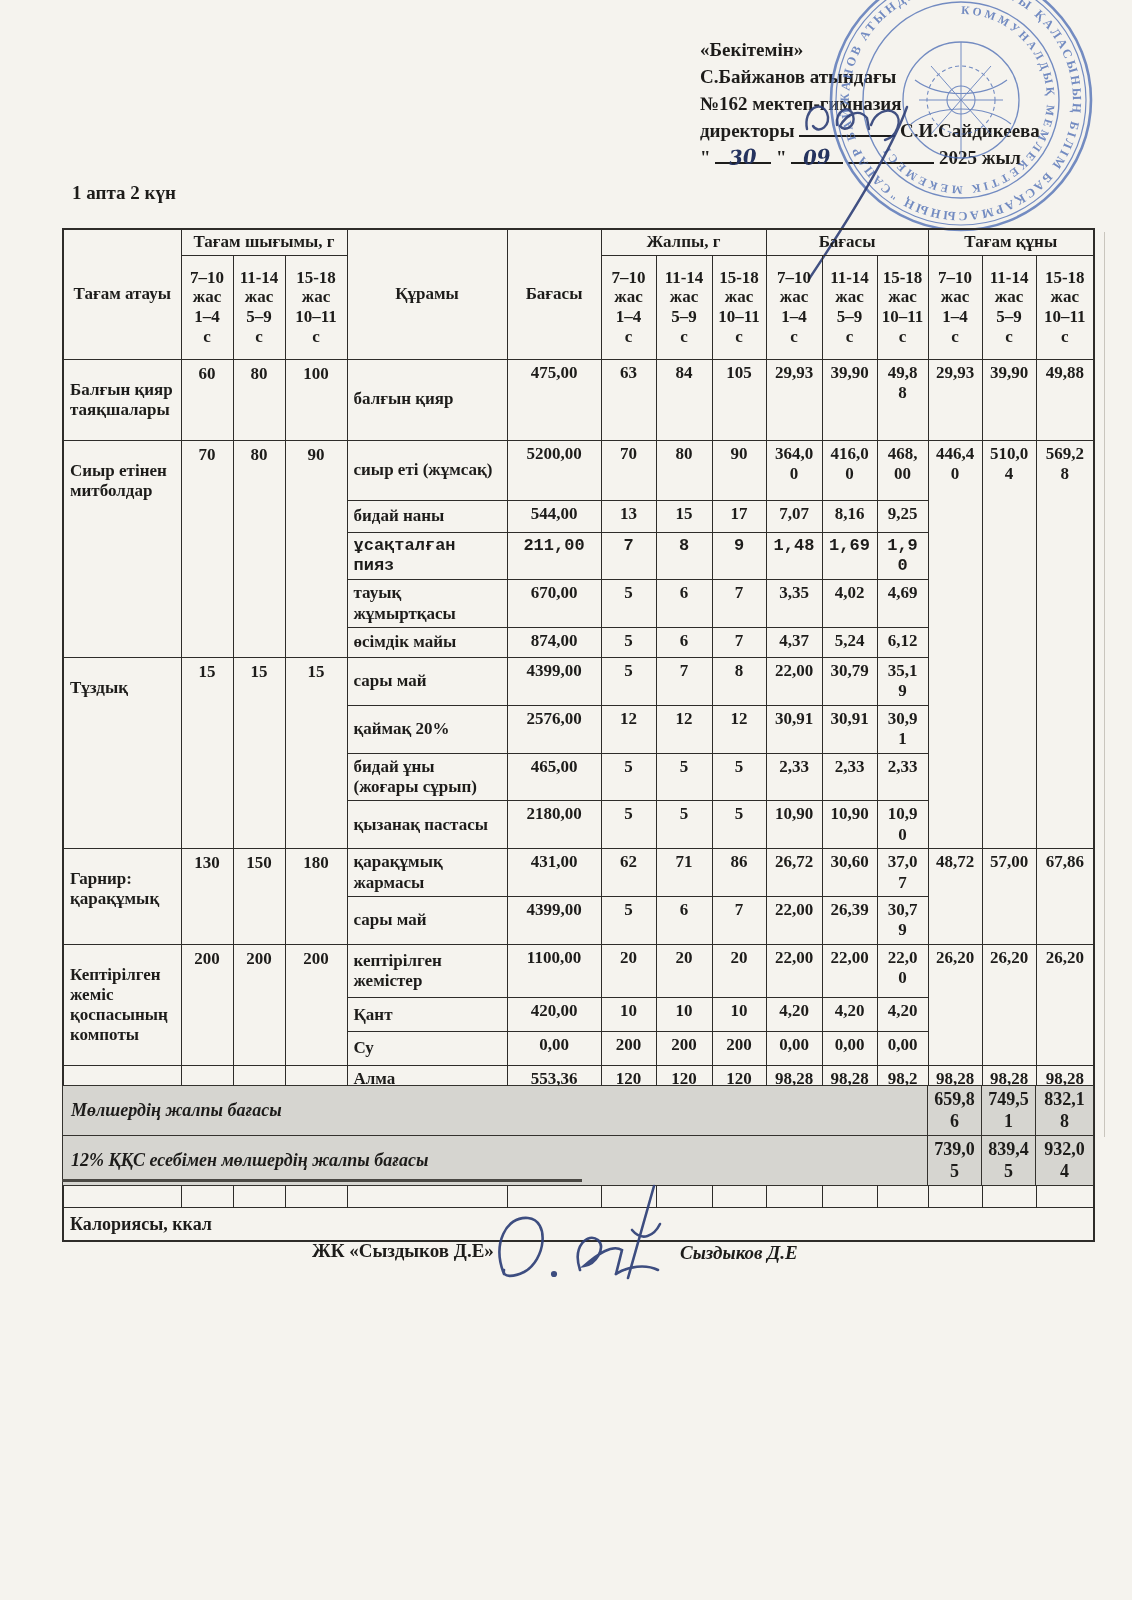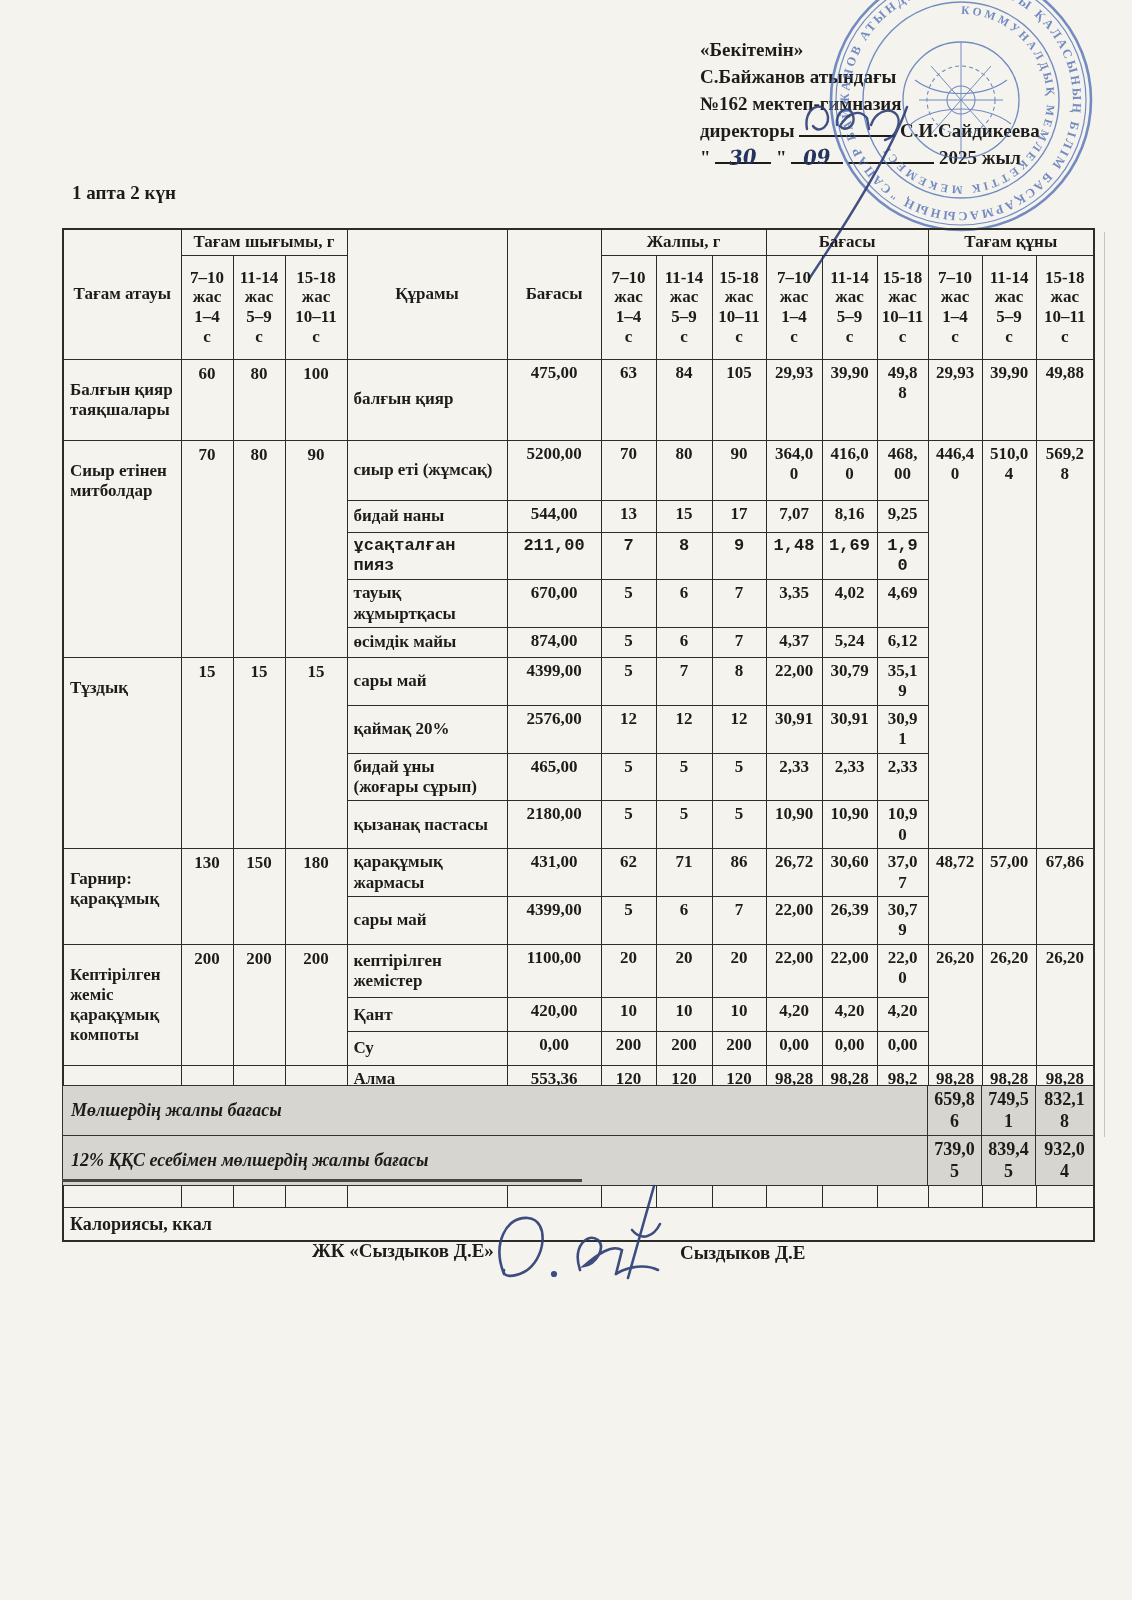--- a/index.html
+++ b/index.html
@@ -33,21 +33,21 @@
   
   .summary{position:absolute;left:62px;top:1085px;width:1031px;}
   .summary td{border:1.8px solid #34322e;background:#d6d5d0;font-weight:bold;
               font-style:italic;font-size:18px;padding:3px 8px;}
   .summary td.lbl{text-align:left;}
   .summary td.num{text-align:center;font-style:normal;word-break:break-all;
                   vertical-align:top;padding:3px 6px;line-height:1.2;}
   .summary tr{height:46px;}
   
   .footer-ip{position:absolute;left:312px;top:1240px;font-size:19px;font-weight:bold;}
-  .footer-name{position:absolute;left:680px;top:1242px;font-size:19px;font-weight:bold;}
+  .footer-name{position:absolute;left:680px;top:1242px;font-size:19px;font-weight:bold;font-style:italic;}
   
   .stamp{position:absolute;left:815px;top:-46px;opacity:.78;pointer-events:none;}
   .sig-director{position:absolute;left:795px;top:95px;pointer-events:none;}
   .sig-bottom{position:absolute;left:488px;top:1178px;pointer-events:none;}
   .edge-line{position:absolute;left:1104px;top:232px;width:1px;height:905px;background:#c9c5bd;}
   .bottom-artifact{position:absolute;left:62px;top:1179px;width:520px;height:3px;background:#4a4843;}
 </style>
 </head>
 <body>
 
@@ -293,21 +293,21 @@
       <td class="price">4399,00</td>
       <td class="num">5</td>
       <td class="num">6</td>
       <td class="num">7</td>
       <td class="num">22,00</td>
       <td class="num">26,39</td>
       <td class="num">30,79</td>
     </tr>
 
     <tr class="h40">
-      <td class="name" rowspan="3">Кептірілген жеміс қарақұмық компоты</td>
+      <td class="name" rowspan="3">Кептірілген жеміс қоспасының компоты</td>
       <td class="out" rowspan="3">200</td>
       <td class="out" rowspan="3">200</td>
       <td class="out" rowspan="3">200</td>
       <td class="ing">кептірілген жемістер</td>
       <td class="price">1100,00</td>
       <td class="num">20</td>
       <td class="num">20</td>
       <td class="num">20</td>
       <td class="num">22,00</td>
       <td class="num">22,00</td>

